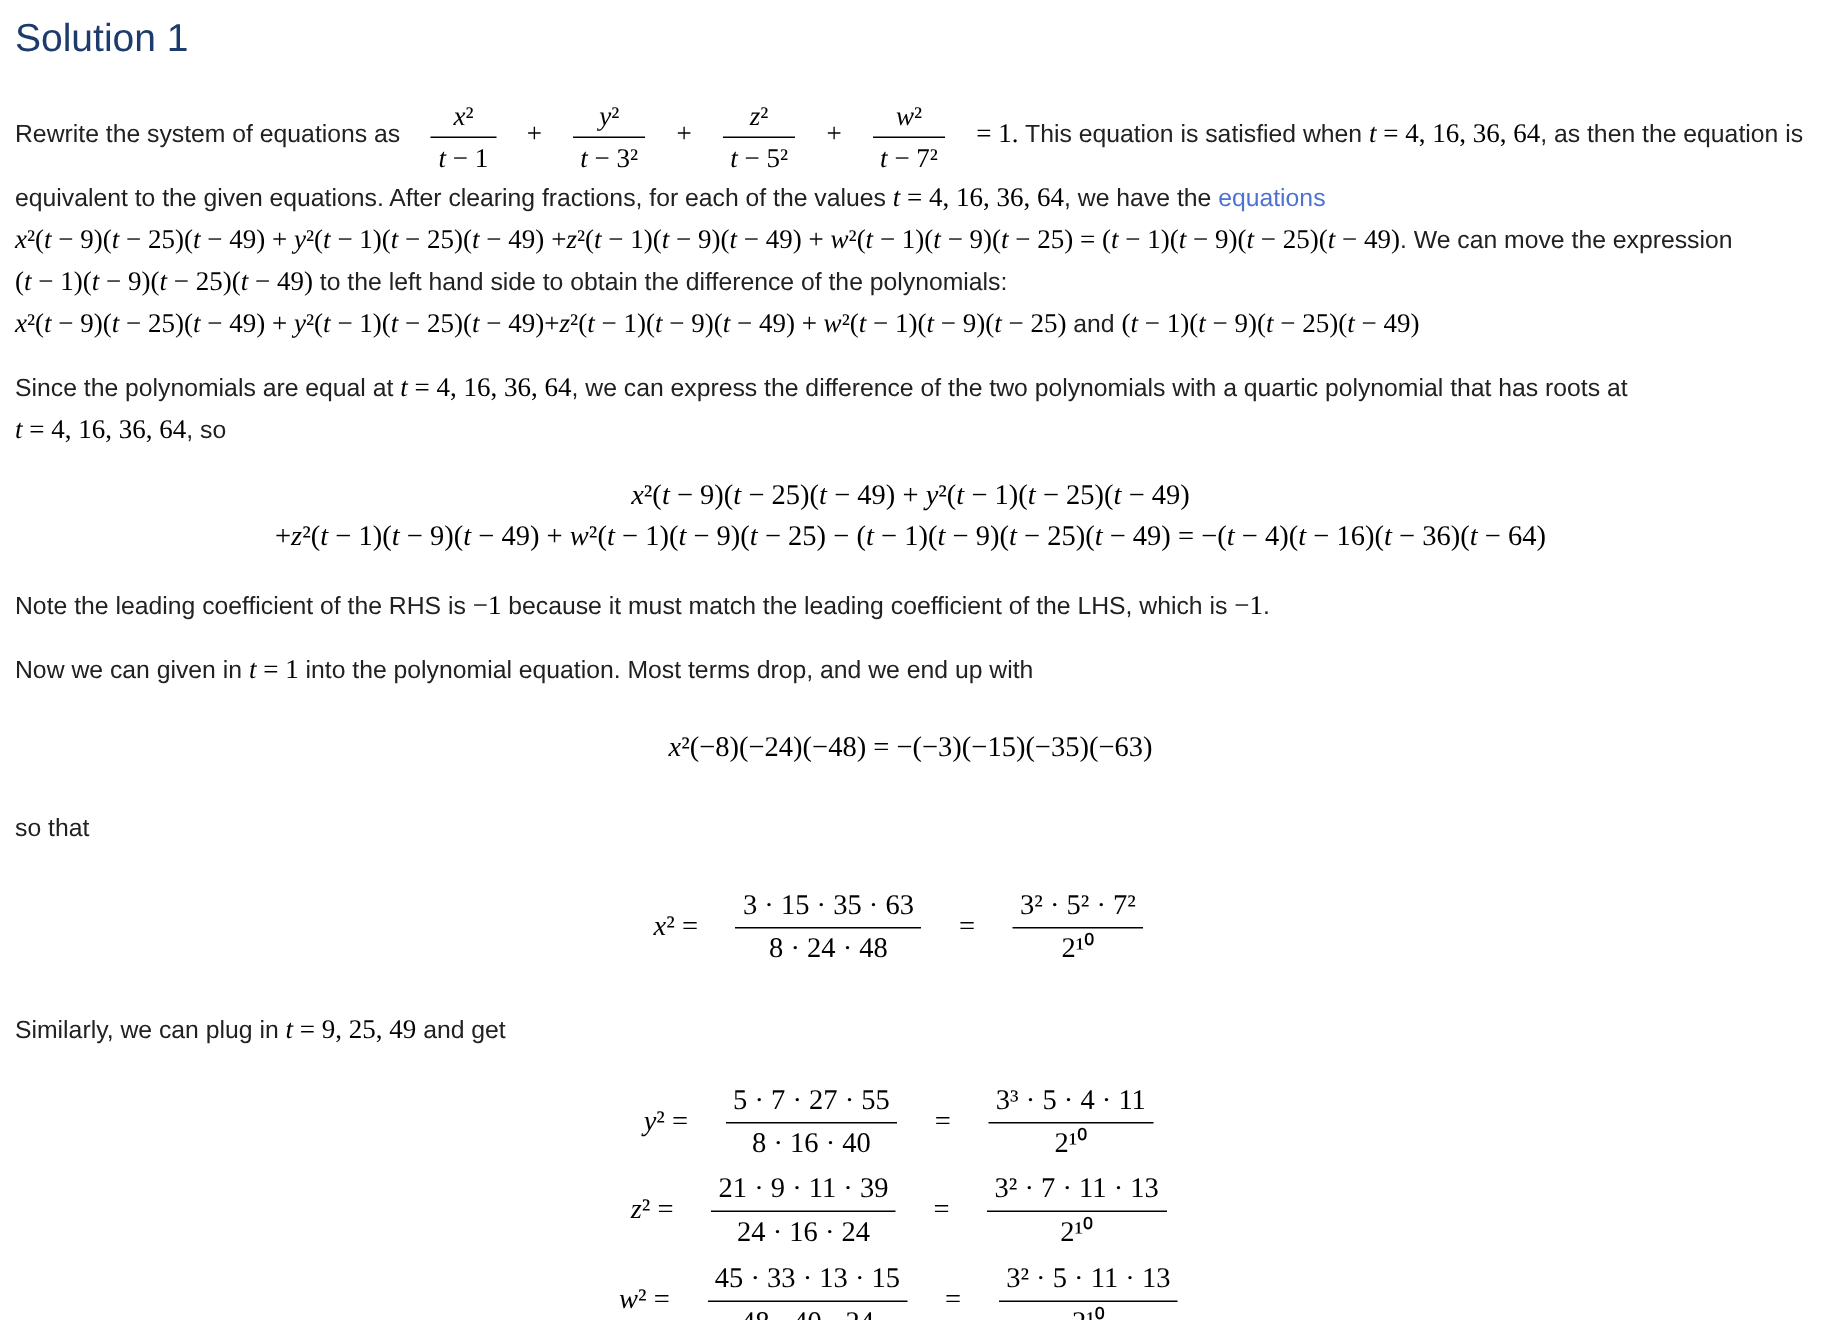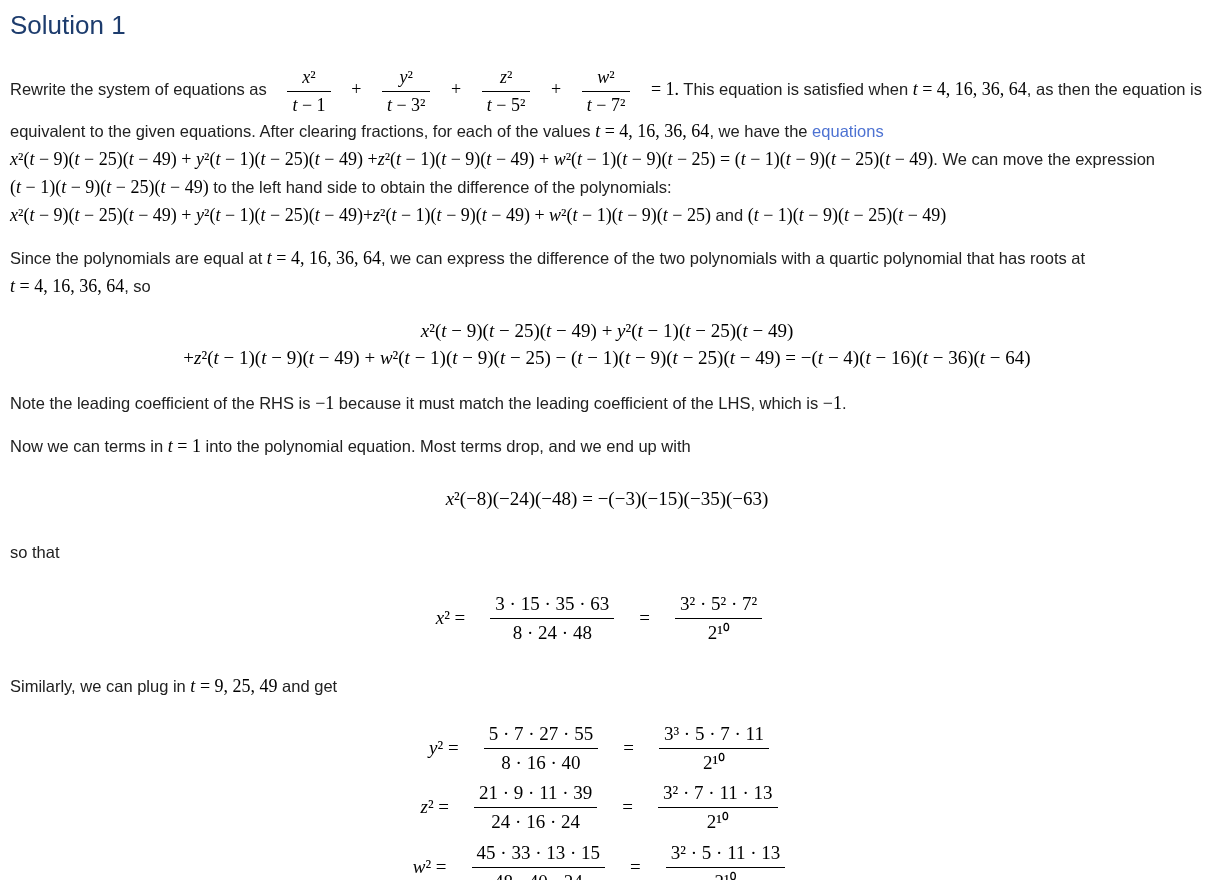--- a/index.html
+++ b/index.html
@@ -90,21 +90,21 @@
   <div class="display">
     <span class="math math-line"><i>x</i>²(<i>t</i> − 9)(<i>t</i> − 25)(<i>t</i> − 49) + <i>y</i>²(<i>t</i> − 1)(<i>t</i> − 25)(<i>t</i> − 49)</span>
     <span class="math math-line">+<i>z</i>²(<i>t</i> − 1)(<i>t</i> − 9)(<i>t</i> − 49) + <i>w</i>²(<i>t</i> − 1)(<i>t</i> − 9)(<i>t</i> − 25) − (<i>t</i> − 1)(<i>t</i> − 9)(<i>t</i> − 25)(<i>t</i> − 49) = −(<i>t</i> − 4)(<i>t</i> − 16)(<i>t</i> − 36)(<i>t</i> − 64)</span>
   </div>
 
   <p>
     <span>Note the leading coefficient of the RHS is </span><span class="math">−1</span><span> because it must match the leading coefficient of the LHS, which is </span><span class="math">−1</span><span>.</span>
   </p>
 
   <p>
-    <span>Now we can terms in </span><span class="math"><i>t</i> = 1</span><span> into the polynomial equation. Most terms drop, and we end up with</span>
+    <span>Now we can given in </span><span class="math"><i>t</i> = 1</span><span> into the polynomial equation. Most terms drop, and we end up with</span>
   </p>
 
   <div class="display" style="margin:24px 0 26px 0;">
     <span class="math"><i>x</i>²(−8)(−24)(−48) = −(−3)(−15)(−35)(−63)</span>
   </div>
 
   <p style="margin:26px 0 24px 0;">so that</p>
 
   <div class="eqrow" style="margin:24px 0 26px 0;">
     <span class="math"><i>x</i>² =</span>
@@ -125,21 +125,21 @@
 
   <div>
     <div class="eqrow">
       <span class="math"><i>y</i>² =</span>
       <span class="math frac">
           <span class="num">5 · 7 · 27 · 55</span>
           <span class="den">8 · 16 · 40</span>
         </span>
       <span class="math">=</span>
       <span class="math frac">
-          <span class="num">3³ · 5 · 7 · 11</span>
+          <span class="num">3³ · 5 · 4 · 11</span>
           <span class="den">2¹⁰</span>
         </span>
     </div>
     <div class="eqrow">
       <span class="math"><i>z</i>² =</span>
       <span class="math frac">
           <span class="num">21 · 9 · 11 · 39</span>
           <span class="den">24 · 16 · 24</span>
         </span>
       <span class="math">=</span>

